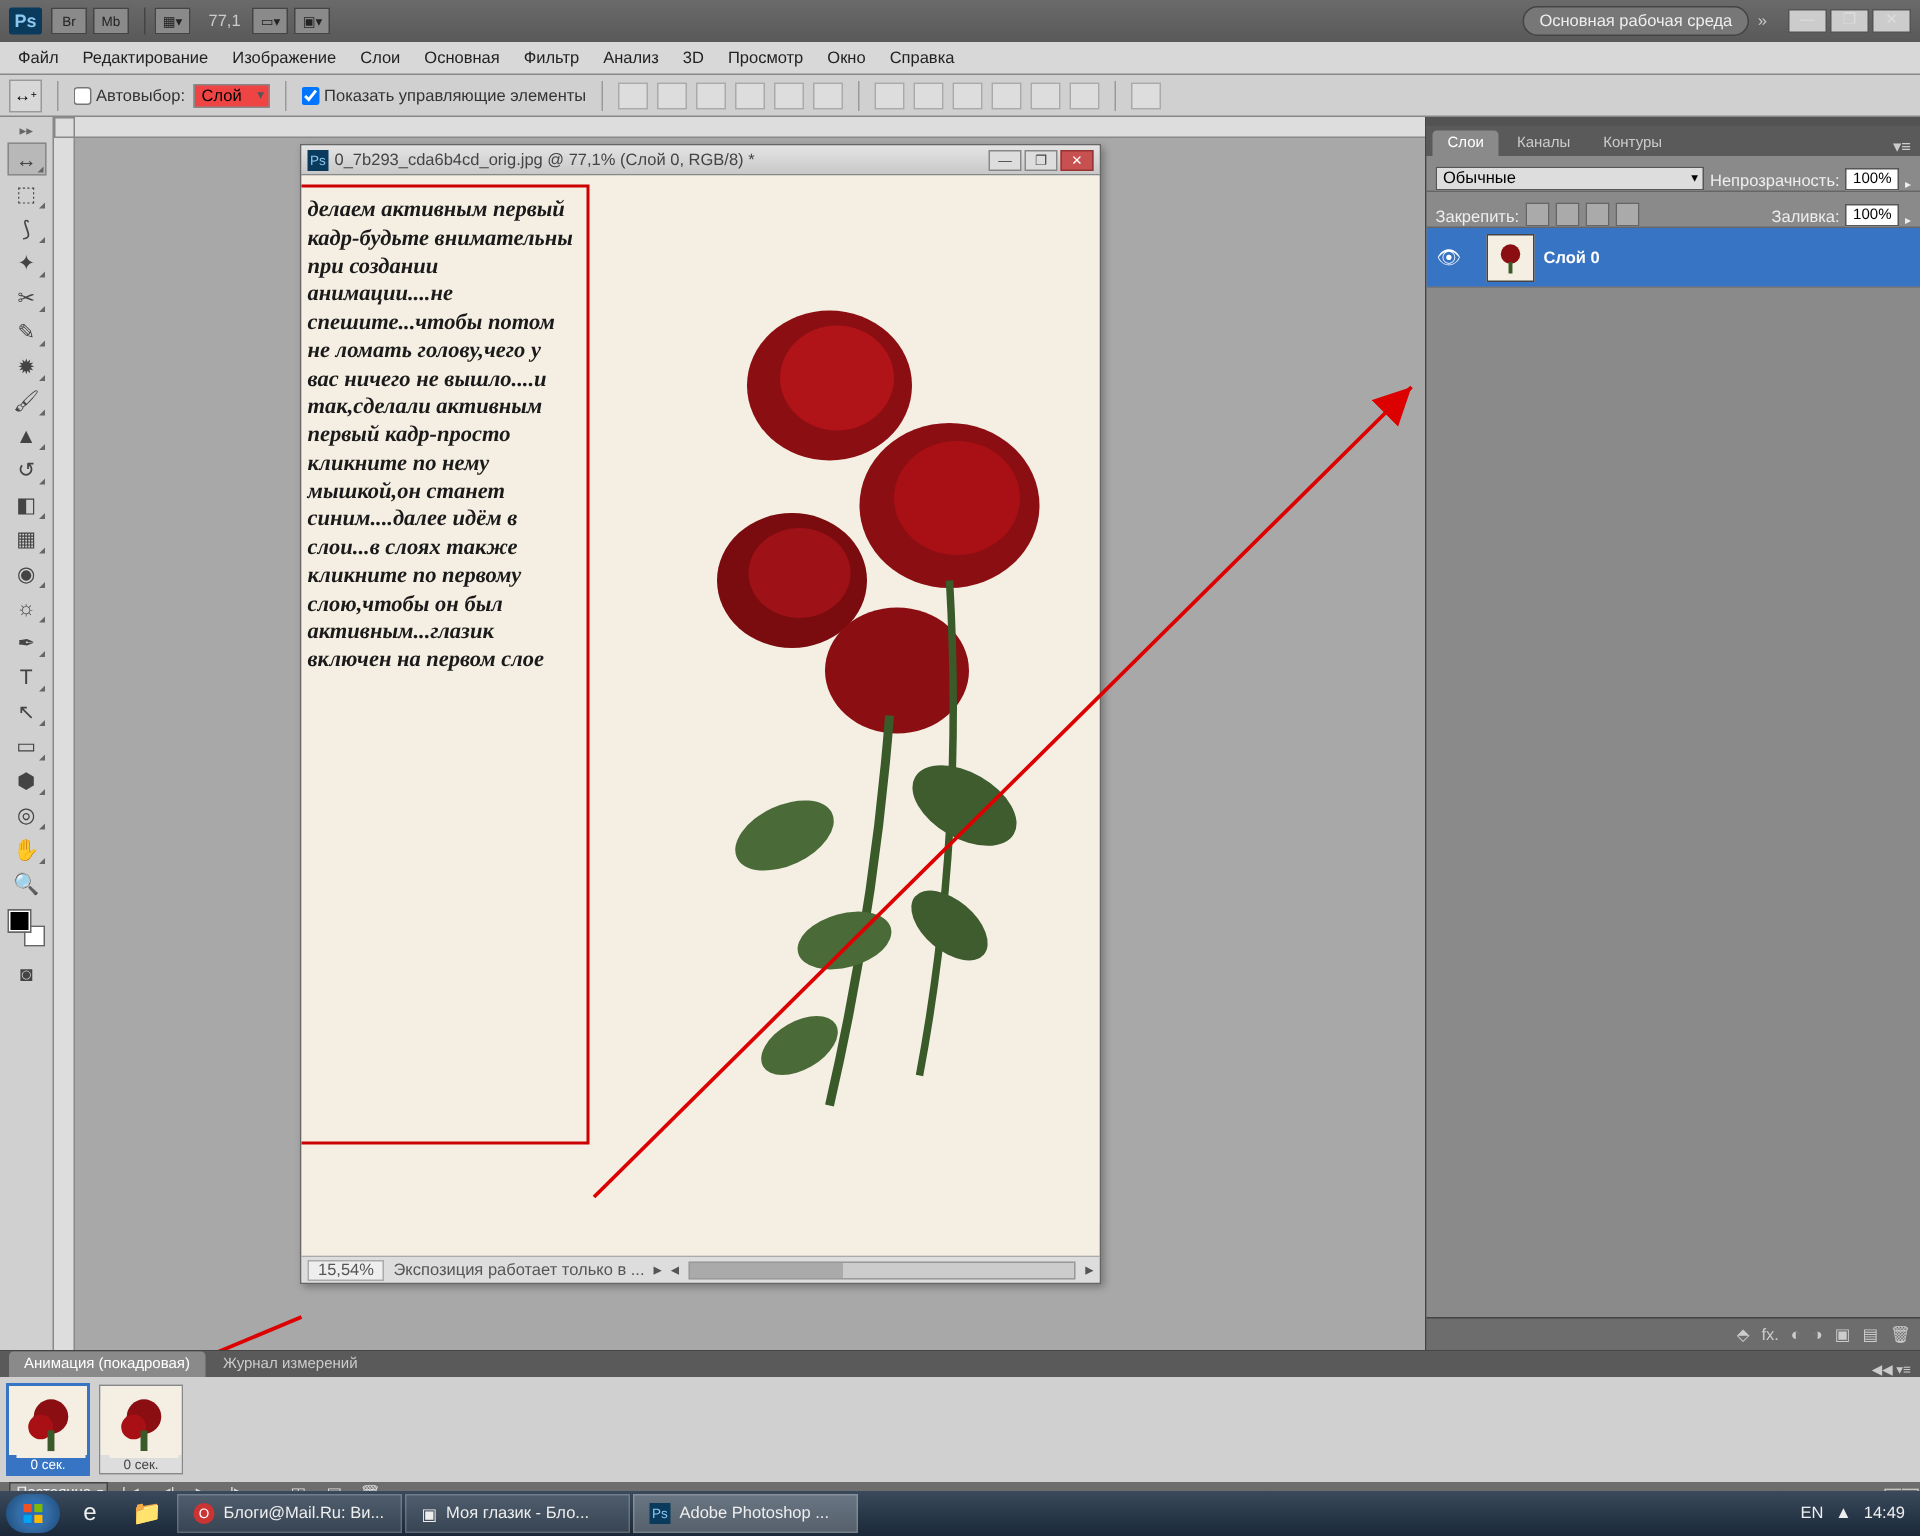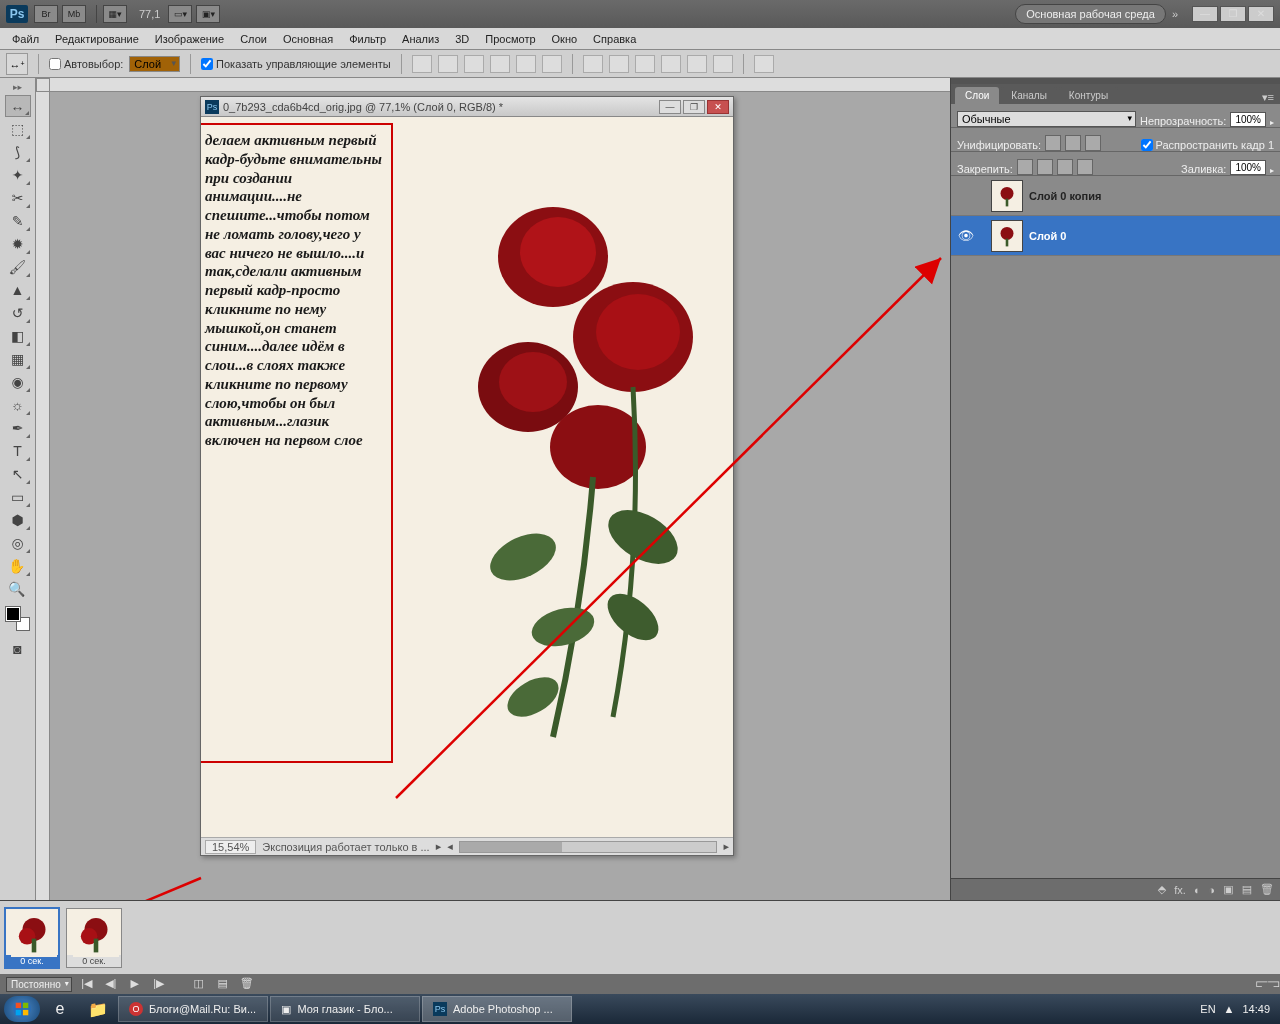--- a/index.html
+++ b/index.html
@@ -11,21 +11,21 @@
 .zoom-label{color:#ccc;margin:16px 8px;font-size:11px}
 .workspace-btn{margin-left:auto;background:#777;border:1px solid #444;padding:3px 10px;color:#eee;border-radius:10px}
 .win-controls{display:flex;margin-left:12px}
 .win-controls div{width:26px;height:16px;border:1px solid #555;background:#ccc;margin-left:2px;text-align:center;line-height:14px;font-size:10px}
 .menubar{height:22px;background:#d8d8d8;border-bottom:1px solid #888;display:flex;align-items:center;padding:0 4px}
 .menubar span{padding:0 8px;color:#222}
 .optbar{height:28px;background:#d0d0d0;border-bottom:1px solid #888;display:flex;align-items:center;padding:0 6px;gap:6px}
 .optbar .ico{width:22px;height:22px;border:1px solid #999;background:#d8d8d8;display:flex;align-items:center;justify-content:center}
 .chk{display:flex;align-items:center;gap:3px;color:#333}
 .chk input{width:12px;height:12px}
-.combo{border:1px solid #888;background:#a16207;padding:1px 18px 1px 4px;position:relative}
+.combo{border:1px solid #888;background:#ef4444;padding:1px 18px 1px 4px;position:relative}
 .combo::after{content:"▾";position:absolute;right:3px;top:1px;font-size:9px;color:#555}
 .sep{width:1px;height:20px;background:#999;margin:0 4px}
 .optico{width:20px;height:18px;border:1px solid #aaa;background:#ddd}
 .main{display:flex;height:822px;position:relative}
 .toolbox{width:36px;background:#d0d0d0;border-right:1px solid #888;display:flex;flex-direction:column;align-items:center;padding-top:4px;gap:1px}
 .tool{width:26px;height:22px;display:flex;align-items:center;justify-content:center;color:#444;font-size:14px;position:relative}
 .tool.sel{background:#b8b8b8;border:1px solid #888}
 .tool .tri{position:absolute;right:1px;bottom:1px;width:0;height:0;border-left:4px solid transparent;border-bottom:4px solid #666}
 .swatch{margin-top:6px;position:relative;width:24px;height:24px}
 .swatch .fg{position:absolute;width:14px;height:14px;background:#000;border:1px solid #fff;outline:1px solid #666;top:0;left:0}
@@ -257,52 +257,30 @@
       <div class="ptab">Контуры</div>
       <span style="margin-left:auto;color:#ccc;padding:0 6px">▾≡</span>
     </div>
     <div class="prow">
       <div class="combo2">Обычные</div>
       <span>Непрозрачность:</span>
       <span class="field">100%</span>
         <span style="font-size:8px">▸</span>
     </div>
     <div class="prow">
-      <span>Унифицировать:</span>
-      <div class="ico2"></div>
-      <div class="ico2"></div>
-      <div class="ico2"></div>
-      <label class="chk" style="margin-left:auto;color:#eee">
-          <input type="checkbox" checked="" style="">
-          <span>Распространить кадр 1</span>
-        </label>
-    </div>
-    <div class="prow">
       <span>Закрепить:</span>
       <div class="ico2"></div>
       <div class="ico2"></div>
       <div class="ico2"></div>
       <div class="ico2"></div>
       <span style="margin-left:auto">Заливка:</span>
       <span class="field">100%</span>
         <span style="font-size:8px">▸</span>
     </div>
     <div class="layer-list">
-      <div class="layer">
-        <div class="eye"> </div>
-        <div style="width:4px"></div>
-        <div class="thumb">
-            <svg class="mini-rose" viewBox="0 0 10 10">
-              <rect width="10" height="10" fill="#f5efe3"></rect>
-              <circle cx="5" cy="4" r="2.5" fill="#8b0e12"></circle>
-              <line x1="5" y1="6" x2="5" y2="9" stroke="#3a5a2a"></line>
-            </svg>
-          </div>
-        <span class="lname">Слой 0 копия</span>
-      </div>
       <div class="layer sel">
         <div class="eye">👁</div>
         <div style="width:4px"></div>
         <div class="thumb">
             <svg class="mini-rose" viewBox="0 0 10 10">
               <rect width="10" height="10" fill="#f5efe3"></rect>
               <circle cx="5" cy="4" r="2.5" fill="#8b0e12"></circle>
               <line x1="5" y1="6" x2="5" y2="9" stroke="#3a5a2a"></line>
             </svg>
           </div>
@@ -315,20 +293,25 @@
       <span>◐</span>
       <span>◑</span>
       <span>▣</span>
       <span>▤</span>
       <span>🗑</span>
     </div>
   </div>
 </div>
 
 <div class="bottom-panel">
+  <div class="bp-tabs">
+    <div class="ptab act">Анимация (покадровая)</div>
+    <div class="ptab">Журнал измерений</div>
+    <span style="margin-left:auto;color:#ccc;padding:0 6px;font-size:9px">◀◀ ▾≡</span>
+  </div>
   <div class="frames">
     <div class="frame sel">
       <div class="fn">1</div>
       <div class="fimg">
           <svg class="mini-rose" viewBox="0 0 10 10" style="width:100%;height:100%">
             <rect width="10" height="10" fill="#f5efe3"></rect>
             <circle cx="5" cy="4" r="2.5" fill="#8b0e12"></circle>
             <circle cx="3.5" cy="5.5" r="1.8" fill="#a81015"></circle>
             <line x1="5" y1="6" x2="5" y2="9" stroke="#3a5a2a"></line>
           </svg>

